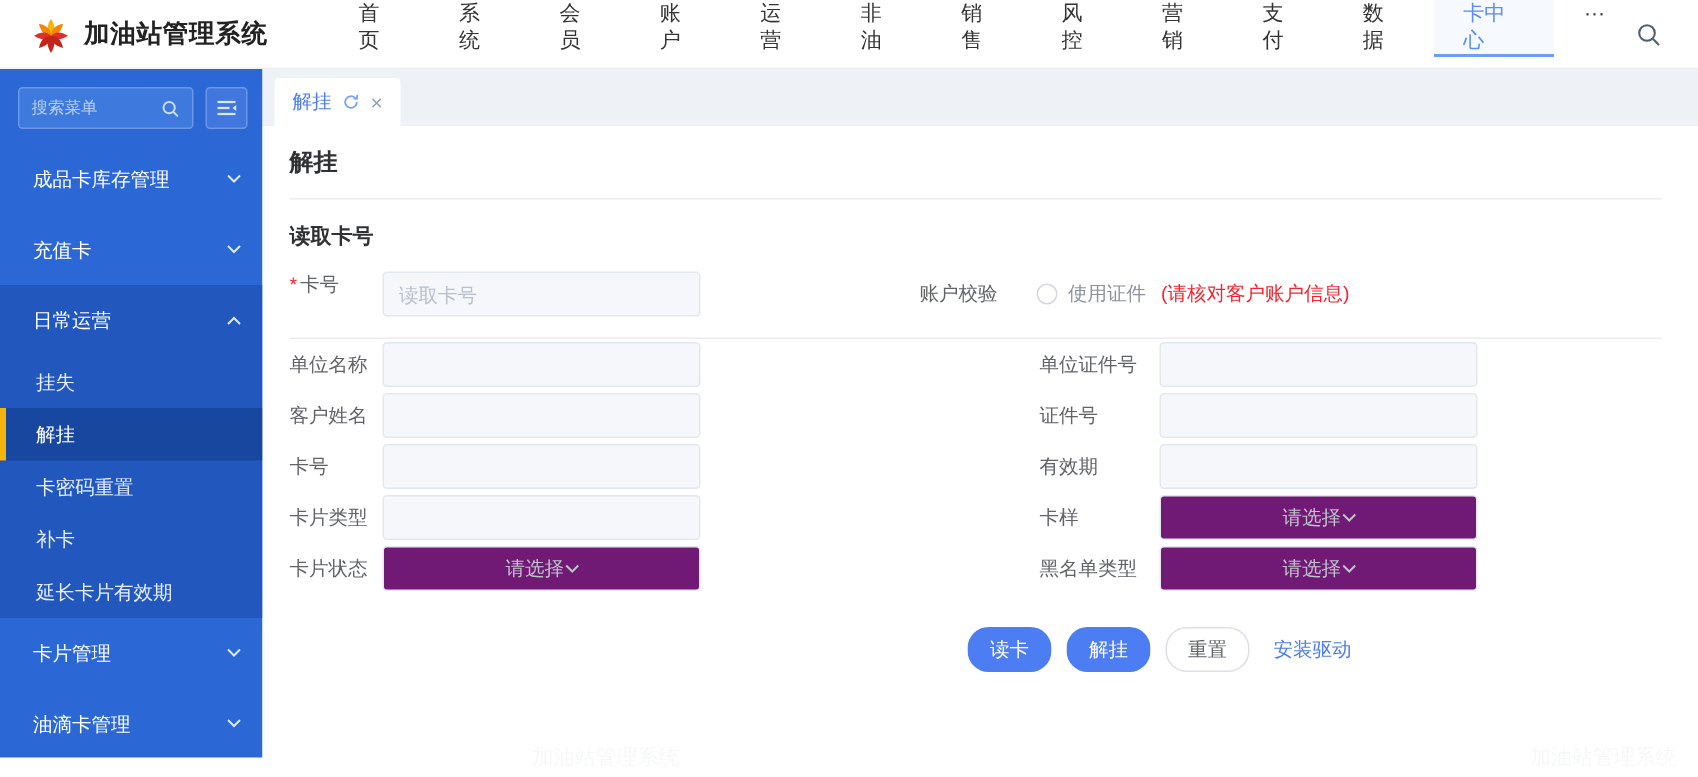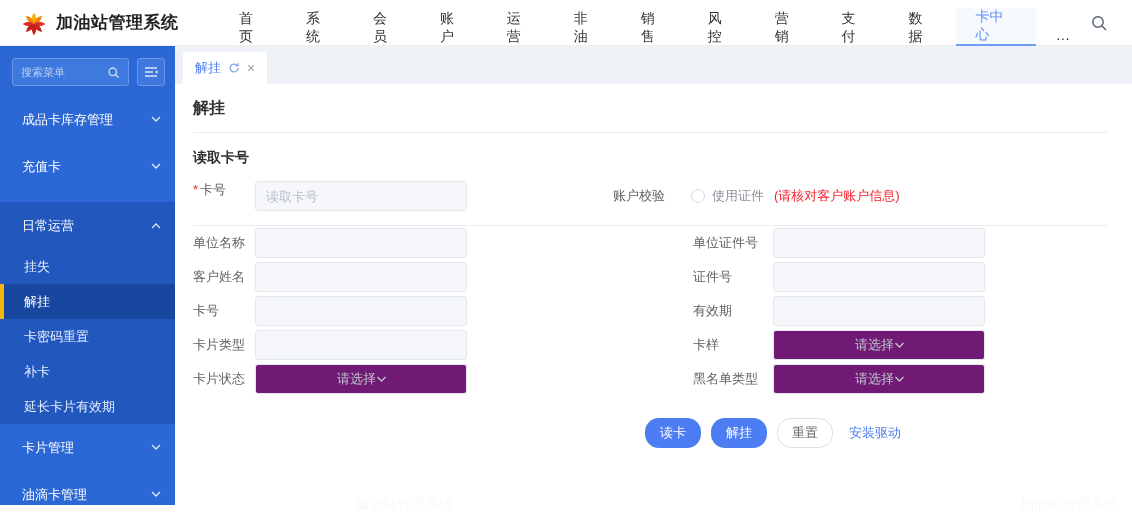--- a/index.html
+++ b/index.html
@@ -4,42 +4,42 @@
 <style>
   * { margin:0; padding:0; box-sizing:border-box; }
   html,body { width:1132px; height:518px; overflow:hidden; background:#fff;
     font-family:"Liberation Sans","DejaVu Sans",sans-serif; }
 
   
   .header { position:absolute; top:0; left:0; width:1132px; height:46px;
     background:#fff; border-bottom:1px solid #f0f0f0; display:flex; align-items:center; z-index:5; }
   .brand { display:flex; align-items:center; gap:8px; padding-left:20px; width:222px; }
   .brand-title { font-size:17px; font-weight:bold; color:#222; letter-spacing:.5px; }
-  .topnav { display:flex; align-items:flex-end; height:46px; }
+  .topnav { display:flex; align-items:flex-start; height:46px; }
   .topnav .nav-item { display:flex; align-items:center; padding:0 20px; font-size:14px;
     color:#333; cursor:pointer; }
   .topnav .nav-item.active { color:#5b8cf7; background:#f6f9fe; border-bottom:2px solid #6d9df7; }
   .hdr-search { margin-left:auto; margin-right:24px; cursor:pointer; display:flex; align-items:center; }
 
   
   .sidebar { position:absolute; top:46px; left:0; width:175px; height:459px;
     background:#2b68d6; color:#fff; font-size:13px; }
   .side-search-row { display:flex; align-items:center; gap:8px; padding:12px 10px 10px 12px; }
   .side-search { flex:1; display:flex; align-items:center; height:28px; background:#3e7ade;
     border:1px solid #6b97e8; border-radius:3px; padding:0 8px; }
   .side-search input { flex:1; background:transparent; border:none; outline:none;
     color:#0f172a; font-size:11px; width:70px; }
   .side-search input::placeholder { color:#b9cff3; }
   .side-collapse { width:28px; height:28px; background:#4076dd; border:1px solid #6b97e8;
     border-radius:3px; display:flex; align-items:center; justify-content:center; cursor:pointer; }
   .menu-group { height:47px; display:flex; align-items:center; padding:0 14px 0 22px;
     cursor:pointer; }
   .menu-group .g-label { flex:1; }
   .menu-block-open { background:#2258bd; }
-  .menu-block-open .menu-group { background:transparent;margin-top:12px; }
+  .menu-block-open .menu-group { background:transparent; }
   .submenu .sub-item { height:35px; display:flex; align-items:center; padding-left:24px;
     cursor:pointer; color:#e6eeff; position:relative; }
   .submenu .sub-item.active { background:#17479f; color:#fff; }
   .submenu .sub-item.active::before { content:""; position:absolute; left:0; top:0;
     width:4px; height:35px; background:#f5b50f; }
   .chev { opacity:.85; }
 
   
   .tabbar { position:absolute; top:46px; left:175px; width:957px; height:38px;
     background:#eef1f6; display:flex; align-items:flex-end; padding-left:8px; }

